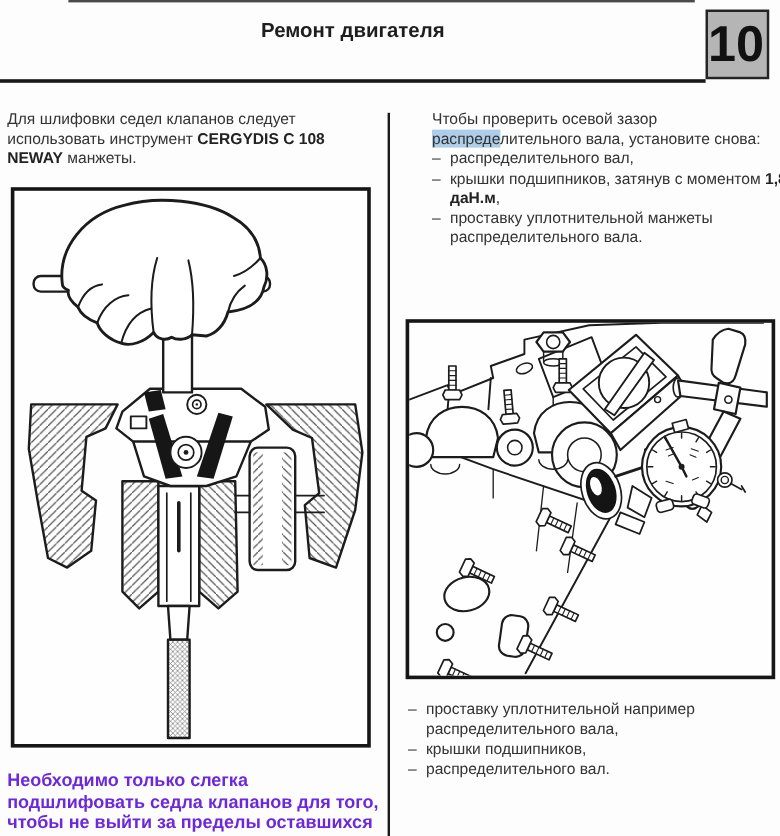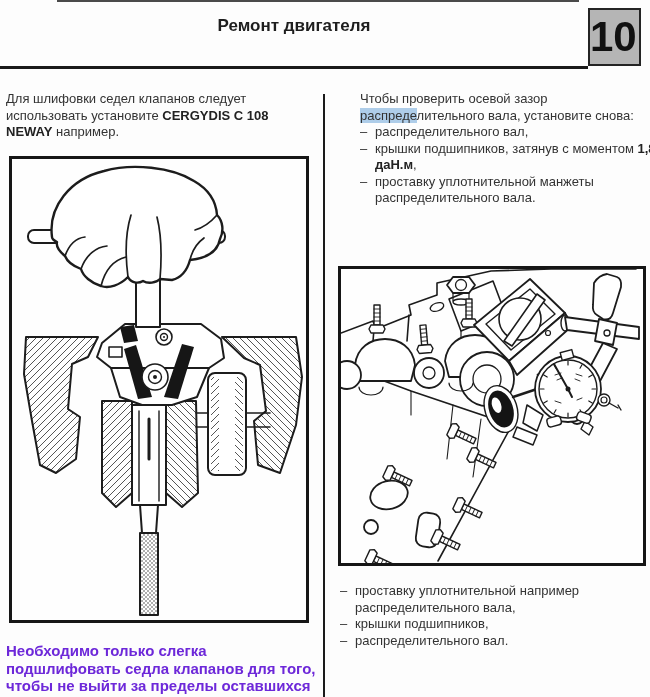--- a/index.html
+++ b/index.html
@@ -67,21 +67,21 @@
   </div>
 
   <div class="section-box">
     <span>10</span>
   </div>
 
   <div class="header-rule"></div>
   <div class="col-divider"></div>
 
   <div class="left-col">
-    <p><span>Для шлифовки седел клапанов следует использовать установите </span><b>CERGYDIS C 108 NEWAY</b><span> например.</span></p>
+    <p><span>Для шлифовки седел клапанов следует использовать инструмент </span><b>CERGYDIS C 108 NEWAY</b><span> манжеты.</span></p>
   </div>
 
   <div class="frame-left">
     <svg viewBox="0 0 294 461" width="294" height="461">
       <defs>
         <pattern id="hA" patternUnits="userSpaceOnUse" width="7" height="7">
           <path d="M-1,8 L8,-1" stroke="#555" stroke-width="1" fill="none"></path>
         </pattern>
         <pattern id="hB" patternUnits="userSpaceOnUse" width="7" height="7">
           <path d="M-1,-1 L8,8" stroke="#555" stroke-width="1" fill="none"></path>

